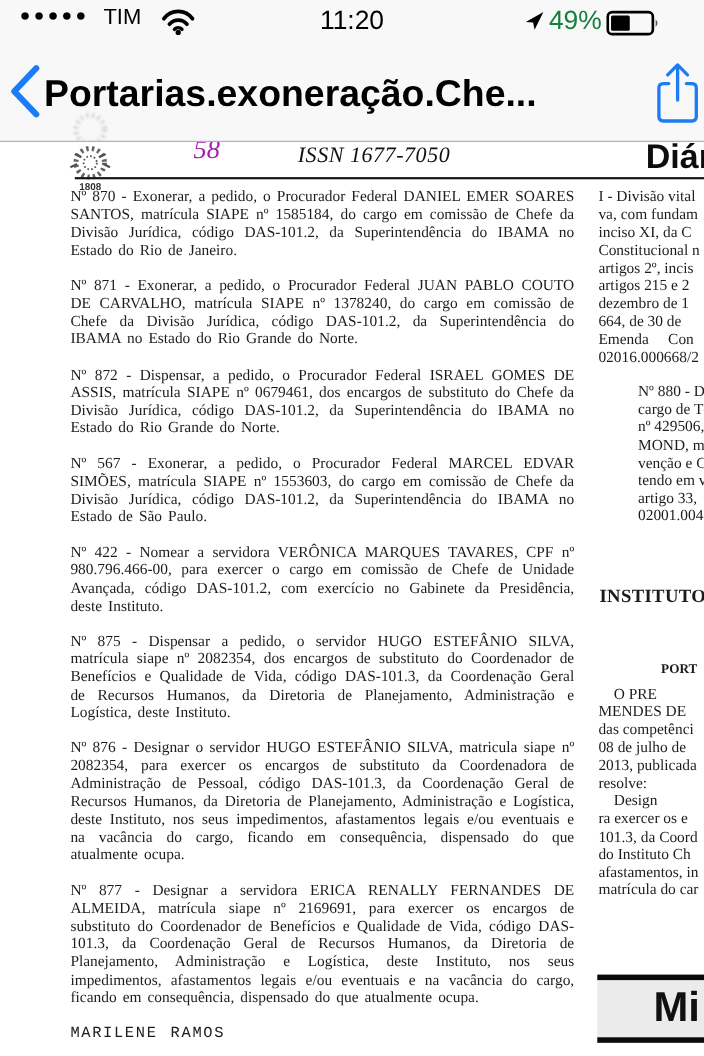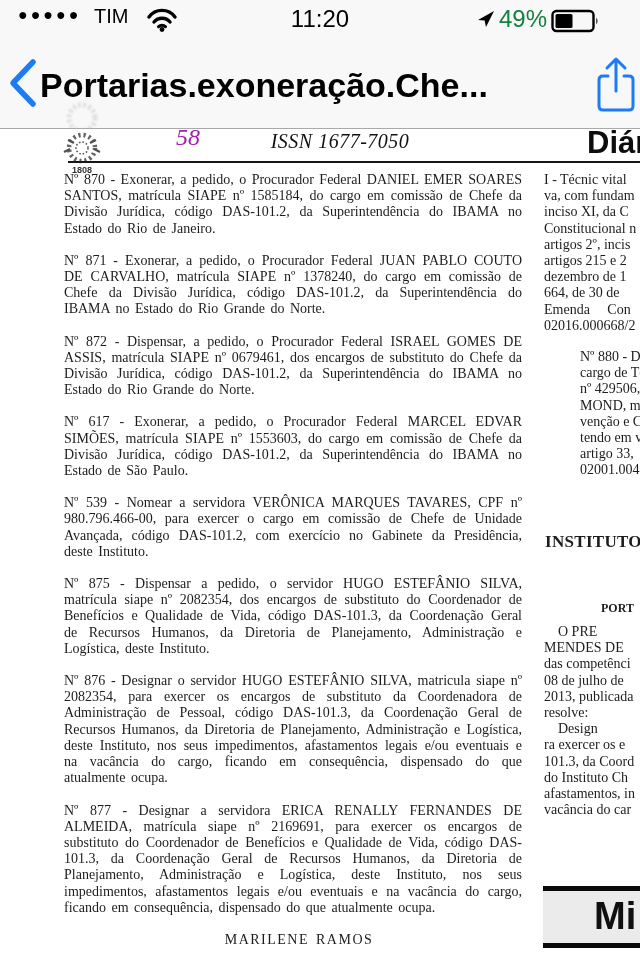--- a/index.html
+++ b/index.html
@@ -26,21 +26,21 @@
   .seal{position:absolute;left:56px;top:2px;opacity:.88;}
   .pageno{position:absolute;left:136px;top:-4px;font-size:24px;font-style:italic;color:#a21caf;margin-left:40px;}
   .issn{position:absolute;left:0;top:2px;width:680px;text-align:center;font-size:20px;
         font-style:italic;letter-spacing:.5px;color:#111;}
   .masthead{position:absolute;left:587px;top:-3px;font-size:31px;font-weight:bold;
             font-family:"Liberation Sans",sans-serif;color:#0d0d0d;white-space:nowrap;}
   .rule{position:absolute;left:68px;top:33px;width:572px;height:2px;background:#161616;}
   .leftcol{position:absolute;left:64px;top:44px;width:470px;font-size:14px;line-height:16.2px;
            text-align:justify;word-spacing:2px;}
   .ord{margin:0 12px 16px 0;}
-  .signature{text-align:center;margin-top:13px;font-size:14px;letter-spacing:1.5px;word-spacing:2px;}
+  .signature{text-align:left;margin-top:13px;font-size:14px;letter-spacing:1.5px;word-spacing:2px;font-family:Liberation Mono, monospace;}
   .rightcol{position:absolute;left:544px;top:44px;width:96px;font-size:14px;line-height:16.2px;}
   .rc-block{position:absolute;left:0;}
   .frag{white-space:pre;height:16.2px;}
   .rc-b1{top:0;}
   .rc-b2{top:177px;margin-left:36px;}
   .rc-h1{position:absolute;left:1px;top:362px;font-weight:bold;font-size:17px;
          letter-spacing:.3px;white-space:pre;}
   .rc-h2{position:absolute;left:57px;top:428px;font-weight:bold;font-size:12px;white-space:pre;}
   .rc-b3{top:452px;}
   .footer-box{position:absolute;left:543px;top:758px;width:110px;height:52px;background:#ebebeb;
@@ -66,32 +66,32 @@
     <div class="pageno">58</div>
     <div class="issn">ISSN 1677-7050</div>
     <div class="masthead">Diár</div>
     <div class="rule"></div>
 
     <div class="leftcol">
       <div>
           <div class="ord">Nº 870 - Exonerar, a pedido, o Procurador Federal DANIEL EMER SOARES SANTOS, matrícula SIAPE nº 1585184, do cargo em comissão de Chefe da Divisão Jurídica, código DAS-101.2, da Superintendência do IBAMA no Estado do Rio de Janeiro.</div>
           <div class="ord">Nº 871 - Exonerar, a pedido, o Procurador Federal JUAN PABLO COUTO DE CARVALHO, matrícula SIAPE nº 1378240, do cargo em comissão de Chefe da Divisão Jurídica, código DAS-101.2, da Superintendência do IBAMA no Estado do Rio Grande do Norte.</div>
           <div class="ord">Nº 872 - Dispensar, a pedido, o Procurador Federal ISRAEL GOMES DE ASSIS, matrícula SIAPE nº 0679461, dos encargos de substituto do Chefe da Divisão Jurídica, código DAS-101.2, da Superintendência do IBAMA no Estado do Rio Grande do Norte.</div>
-          <div class="ord">Nº 617 - Exonerar, a pedido, o Procurador Federal MARCEL EDVAR SIMÕES, matrícula SIAPE nº 1553603, do cargo em comissão de Chefe da Divisão Jurídica, código DAS-101.2, da Superintendência do IBAMA no Estado de São Paulo.</div>
-          <div class="ord">Nº 539 - Nomear a servidora VERÔNICA MARQUES TAVARES, CPF nº 980.796.466-00, para exercer o cargo em comissão de Chefe de Unidade Avançada, código DAS-101.2, com exercício no Gabinete da Presidência, deste Instituto.</div>
+          <div class="ord">Nº 567 - Exonerar, a pedido, o Procurador Federal MARCEL EDVAR SIMÕES, matrícula SIAPE nº 1553603, do cargo em comissão de Chefe da Divisão Jurídica, código DAS-101.2, da Superintendência do IBAMA no Estado de São Paulo.</div>
+          <div class="ord">Nº 422 - Nomear a servidora VERÔNICA MARQUES TAVARES, CPF nº 980.796.466-00, para exercer o cargo em comissão de Chefe de Unidade Avançada, código DAS-101.2, com exercício no Gabinete da Presidência, deste Instituto.</div>
           <div class="ord">Nº 875 - Dispensar a pedido, o servidor HUGO ESTEFÂNIO SILVA, matrícula siape nº 2082354, dos encargos de substituto do Coordenador de Benefícios e Qualidade de Vida, código DAS-101.3, da Coordenação Geral de Recursos Humanos, da Diretoria de Planejamento, Administração e Logística, deste Instituto.</div>
           <div class="ord">Nº 876 - Designar o servidor HUGO ESTEFÂNIO SILVA, matricula siape nº 2082354, para exercer os encargos de substituto da Coordenadora de Administração de Pessoal, código DAS-101.3, da Coordenação Geral de Recursos Humanos, da Diretoria de Planejamento, Administração e Logística, deste Instituto, nos seus impedimentos, afastamentos legais e/ou eventuais e na vacância do cargo, ficando em consequência, dispensado do que atualmente ocupa.</div>
           <div class="ord">Nº 877 - Designar a servidora ERICA RENALLY FERNANDES DE ALMEIDA, matrícula siape nº 2169691, para exercer os encargos de substituto do Coordenador de Benefícios e Qualidade de Vida, código DAS-101.3, da Coordenação Geral de Recursos Humanos, da Diretoria de Planejamento, Administração e Logística, deste Instituto, nos seus impedimentos, afastamentos legais e/ou eventuais e na vacância do cargo, ficando em consequência, dispensado do que atualmente ocupa.</div>
         </div>
       <div class="signature">MARILENE RAMOS</div>
     </div>
 
     <div class="rightcol">
       <div class="rc-block rc-b1">
-          <div class="frag">I - Técnic vital</div>
+          <div class="frag">I - Divisão vital</div>
           <div class="frag">va, com fundam</div>
           <div class="frag">inciso XI, da C</div>
           <div class="frag">Constitucional n</div>
           <div class="frag">artigos 2º, incis</div>
           <div class="frag">artigos 215 e 2</div>
           <div class="frag">dezembro de 1</div>
           <div class="frag">664, de 30 de</div>
           <div class="frag">Emenda     Con</div>
           <div class="frag">02016.000668/2</div>
         </div>
@@ -112,21 +112,21 @@
           <div class="frag">MENDES DE</div>
           <div class="frag">das competênci</div>
           <div class="frag">08 de julho de</div>
           <div class="frag">2013, publicada</div>
           <div class="frag">resolve:</div>
           <div class="frag">    Design</div>
           <div class="frag">ra exercer os e</div>
           <div class="frag">101.3, da Coord</div>
           <div class="frag">do Instituto Ch</div>
           <div class="frag">afastamentos, in</div>
-          <div class="frag">vacância do car</div>
+          <div class="frag">matrícula do car</div>
         </div>
     </div>
 
     <div class="footer-box">
       <div class="mi">Mi</div>
     </div>
   </div>
 
   <div class="header">
     <svg class="seal-ghost" width="52" height="46" viewBox="0 0 52 46">

